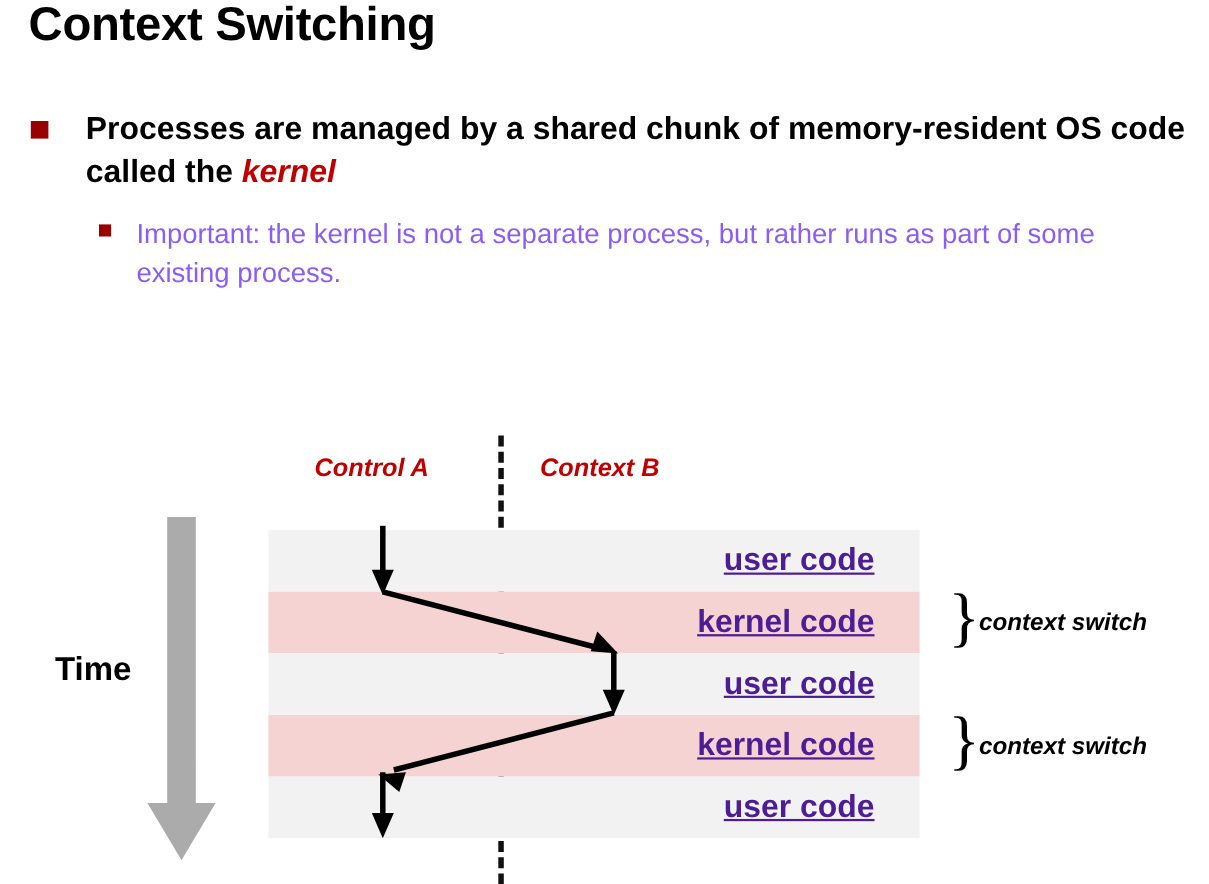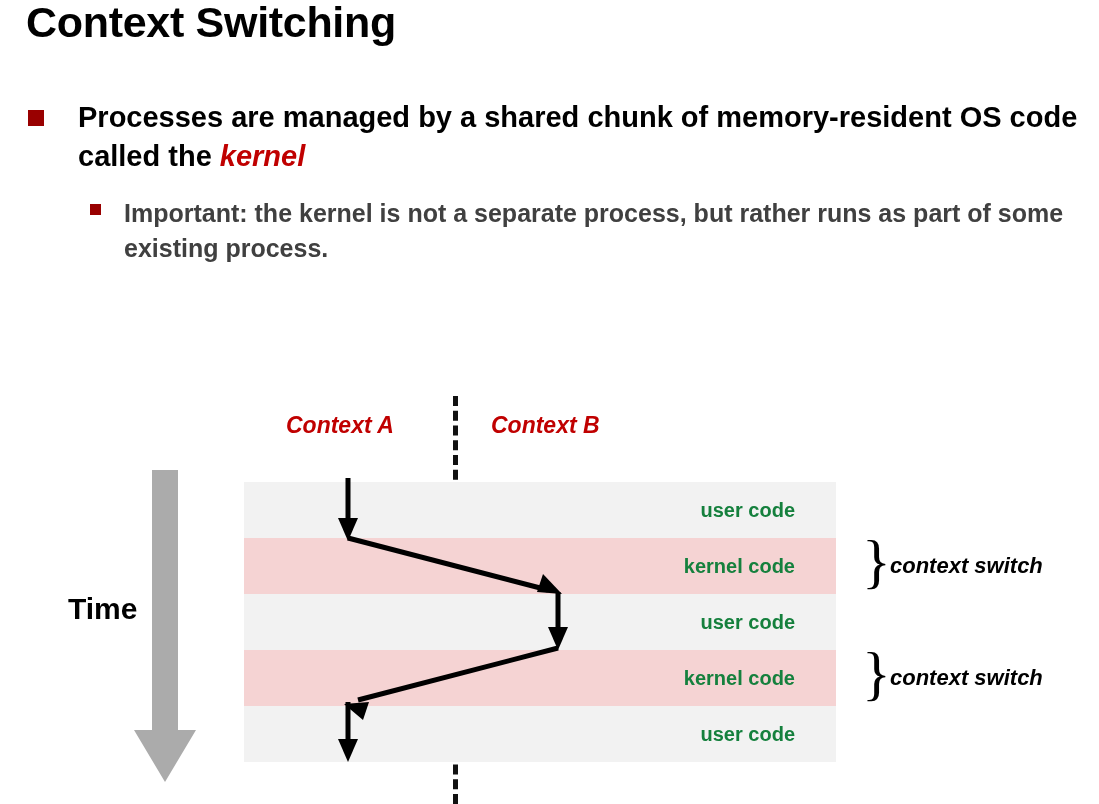--- a/index.html
+++ b/index.html
@@ -51,22 +51,22 @@
   .bullet-l1 .btext {
     display: block;
     margin-left: 50px;
     width: 1010px;
   }
 
   .bullet-l2 {
     position: absolute;
     left: 90px;
     font-size: 25px;
-    font-weight: bold;
-    color: #404040;
+    font-weight: normal;
+    color: #8b5cf6;
     line-height: 1.38;
   }
   .bullet-l2 .marker {
     position: absolute;
     left: 0px;
     top: 8px;
     width: 11px;
     height: 11px;
     background: #990000;
   }
@@ -110,24 +110,25 @@
     height: 56px;
   }
   .band.user   { background: #F2F2F2; }
   .band.kernel { background: #F5D3D3; text-align: center; }
 
   .band-label {
     position: absolute;
     right: 41px;
     top: 50%;
     transform: translateY(-50%);
-    font-size: 20px;
-    font-weight: bold;
-    color: #15803d;
-    white-space: nowrap;
+    font-size: 29px;
+    font-weight: bold;
+    color: #4c1d95;
+    white-space: nowrap;
+    text-decoration: underline;
   }
 
   .brace {
     position: absolute;
     font-size: 60px;
     line-height: 1;
     color: #000000;
     font-family: "Liberation Serif", serif;
     font-weight: normal;
   }
@@ -135,21 +136,21 @@
     position: absolute;
     font-size: 22px;
     font-weight: bold;
     font-style: italic;
     color: #000000;
     white-space: nowrap;
   }
 
   .time-label {
     position: absolute;
-    left: 68px;
+    left: 50px;
     top: 592px;
     font-size: 30px;
     font-weight: bold;
     color: #000000;
   }
 
   svg.overlay {
     position: absolute;
     left: 0;
     top: 0;
@@ -171,21 +172,21 @@
   </div>
 
   <div class="bullet-l2" style="top:196px;">
     <span class="marker"></span>
     <span class="btext">Important: the kernel is not a separate process, but rather runs as part of some existing process.</span>
   </div>
 
 
   <div class="diagram">
 
-    <div class="proc-label" style="left:286px; top:412px;">Context A</div>
+    <div class="proc-label" style="left:286px; top:412px;">Control A</div>
     <div class="proc-label" style="left:491px; top:412px;">Context B</div>
 
     <div class="divider"></div>
 
     <div class="band user" style="top:482px;">
       <span class="band-label">user code</span>
     </div>
     <div class="band kernel" style="top:538px;">
       <span class="band-label">kernel code</span>
     </div>

